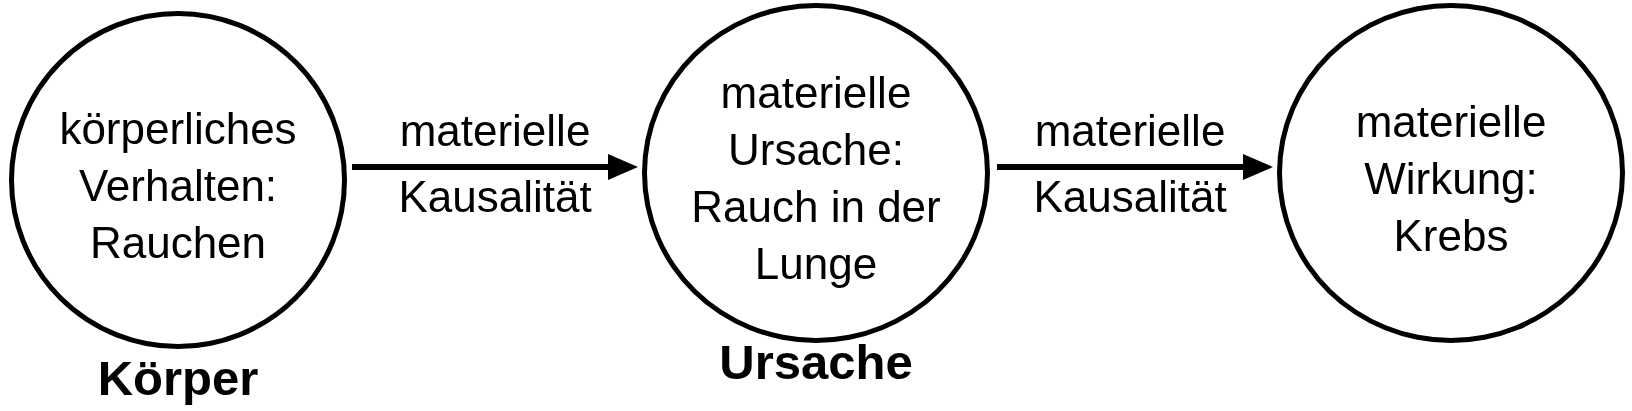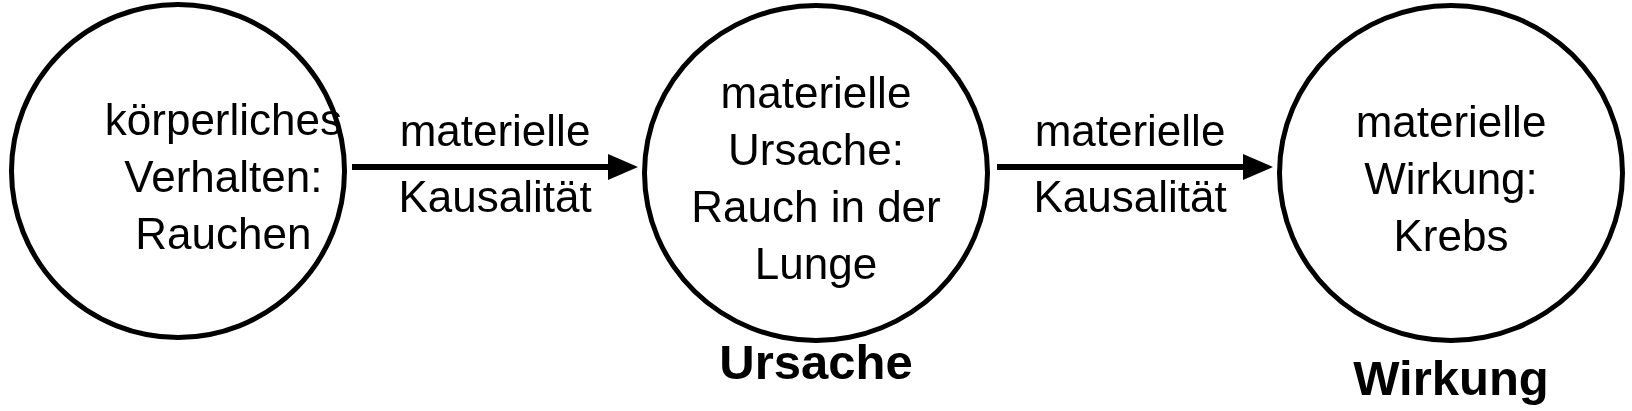--- a/index.html
+++ b/index.html
@@ -49,21 +49,21 @@
     border-bottom: 13px solid transparent;
     border-left: 30px solid #000000;
   }
   .arrow-label {
     position: absolute;
     text-align: center;
     font-size: 44px;
     line-height: 50px;
   }
   
-  #node-0 { left: 9px;    top: 2px; width: 338px; height: 338px; justify-content: flex-end; }
+  #node-0 { left: 9px;    top: 11px; width: 338px; height: 338px; }
   #node-1 { left: 642px;  top: 3px; width: 348px; height: 340px; }
   #node-2 { left: 1277px; top: 3px; width: 348px; height: 340px; }
   #label-0 { left: 9px;    top: 352px; width: 338px; }
   #label-1 { left: 642px;  top: 336px; width: 348px; }
   #label-2 { left: 1277px; top: 352px; width: 348px; }
   
   #arrow-0-shaft { left: 352px; top: 164px; width: 258px; }
   #arrow-0-head  { left: 608px; top: 154px; }
   #arrow-0-top    { left: 352px; top: 106px; width: 286px; }
   #arrow-0-bottom { left: 352px; top: 172px; width: 286px; }
@@ -76,20 +76,21 @@
 </head>
 <body>
 
 <div class="diagram">
 
   <div id="node-0" class="node-circle">
     <div class="node-text">körperliches
 Verhalten:
 Rauchen</div>
   </div>
+  <div id="label-0" class="node-label">Körper</div>
 
   <div id="arrow-0-top" class="arrow-label">materielle</div>
   <div id="arrow-0-shaft" class="arrow-shaft"></div>
   <div id="arrow-0-head" class="arrow-head"></div>
   <div id="arrow-0-bottom" class="arrow-label">Kausalität</div>
 
   <div id="node-1" class="node-circle">
     <div class="node-text">materielle
 Ursache:
 Rauch in der
@@ -100,15 +101,14 @@
   <div id="arrow-1-top" class="arrow-label">materielle</div>
   <div id="arrow-1-shaft" class="arrow-shaft"></div>
   <div id="arrow-1-head" class="arrow-head"></div>
   <div id="arrow-1-bottom" class="arrow-label">Kausalität</div>
 
   <div id="node-2" class="node-circle">
     <div class="node-text">materielle
 Wirkung:
 Krebs</div>
   </div>
-  <div id="label-2" class="node-label">Wirkung</div>
 
 </div>
 
 </body></html>

